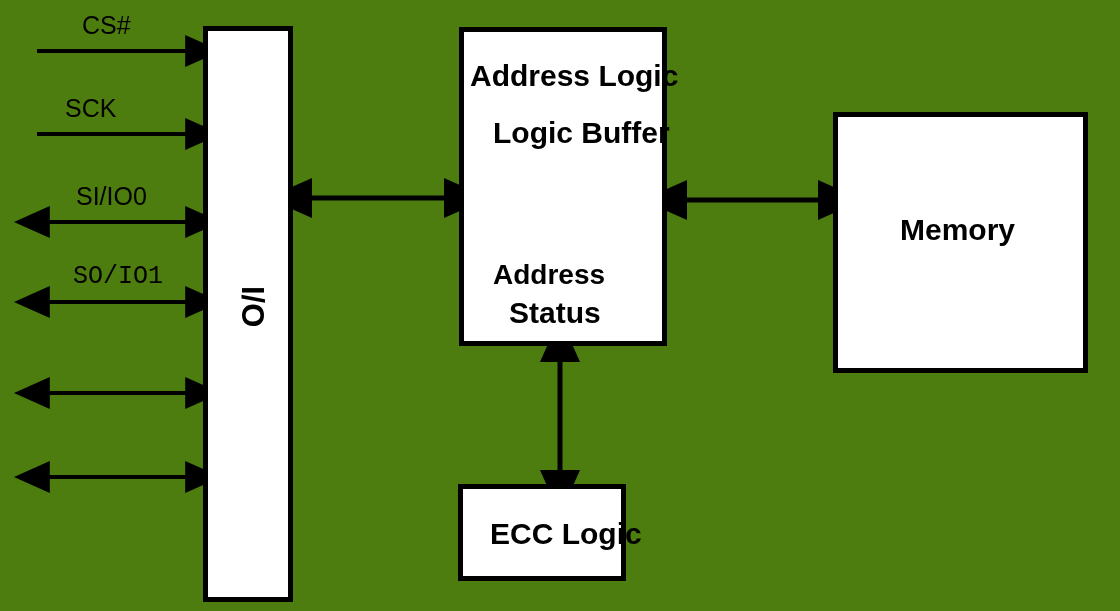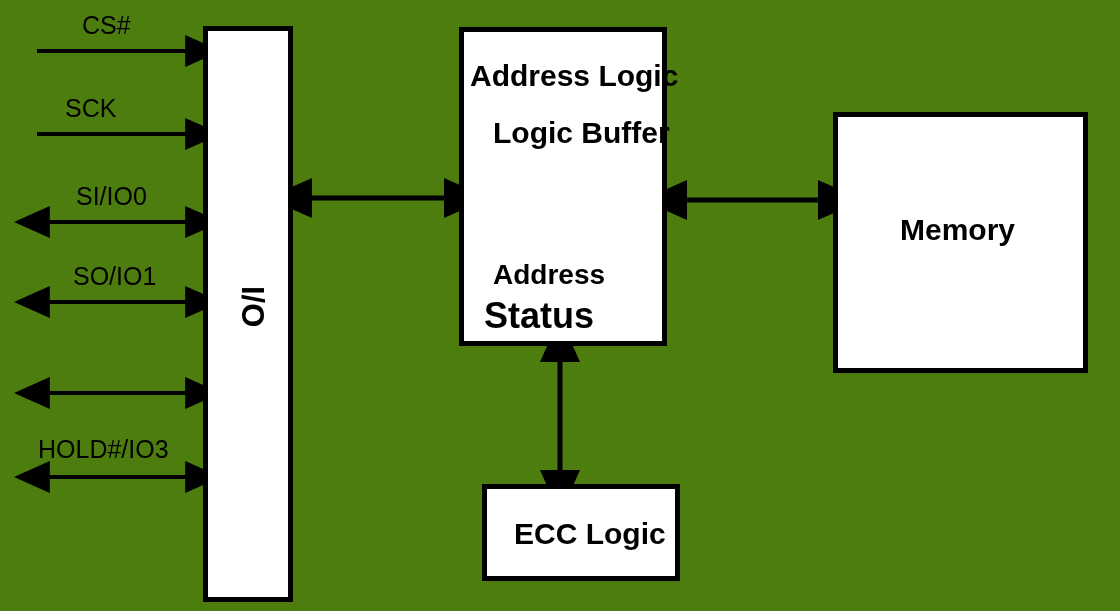--- a/index.html
+++ b/index.html
@@ -102,35 +102,34 @@
     </g>
 
     <g>
       <line x1="560" y1="356" x2="560" y2="476" stroke="#000" stroke-width="5" marker-end="url(#ah-r)" marker-start="url(#ah-l)"></line>
     </g>
   </svg>
 
   <div class="sig-label" style="left:82px; top:11px;">CS#</div>
   <div class="sig-label" style="left:65px; top:94px;">SCK</div>
   <div class="sig-label" style="left:76px; top:182px;">SI/IO0</div>
-  <div class="sig-label" style="left:73px; top:262px;">SO/IO1</div>
-  <div class="sig-label" style="left:38px; top:435px;">HOLD#/IO3</div>
+  <div class="sig-label" style="left:73px; top:262px;font-family:Liberation Mono, monospace;">SO/IO1</div>
 
   <div class="block" style="left:203px; top:26px; width:90px; height:576px;">
     <div class="io-label" style="left:62px; top:255px;">I/O</div>
   </div>
 
   <div class="block" style="left:459px; top:27px; width:208px; height:319px;">
     <div class="block-label" style="left:6px; top:26px; font-size:30px;">Address Logic</div>
     <div class="block-label" style="left:29px; top:83px; font-size:30px;">Logic Buffer</div>
     <div class="block-label" style="left:29px; top:226px; font-size:28px;">Address</div>
-    <div class="block-label" style="left:20px; top:263px; font-size:36px;">Status</div>
+    <div class="block-label" style="left:45px; top:263px; font-size:30px;">Status</div>
   </div>
 
   <div class="block" style="left:833px; top:98px; width:255px; height:261px;margin-top:14px;">
     <div class="block-label" style="left:62px; top:95px; font-size:30px;">Memory</div>
   </div>
 
-  <div class="block" style="left:458px; top:484px; width:198px; height:97px;margin-left:24px;">
+  <div class="block" style="left:458px; top:484px; width:168px; height:97px;">
     <div class="block-label" style="left:27px; top:27px; font-size:30px;">ECC Logic</div>
   </div>
 
 </div>
 
 </body></html>

